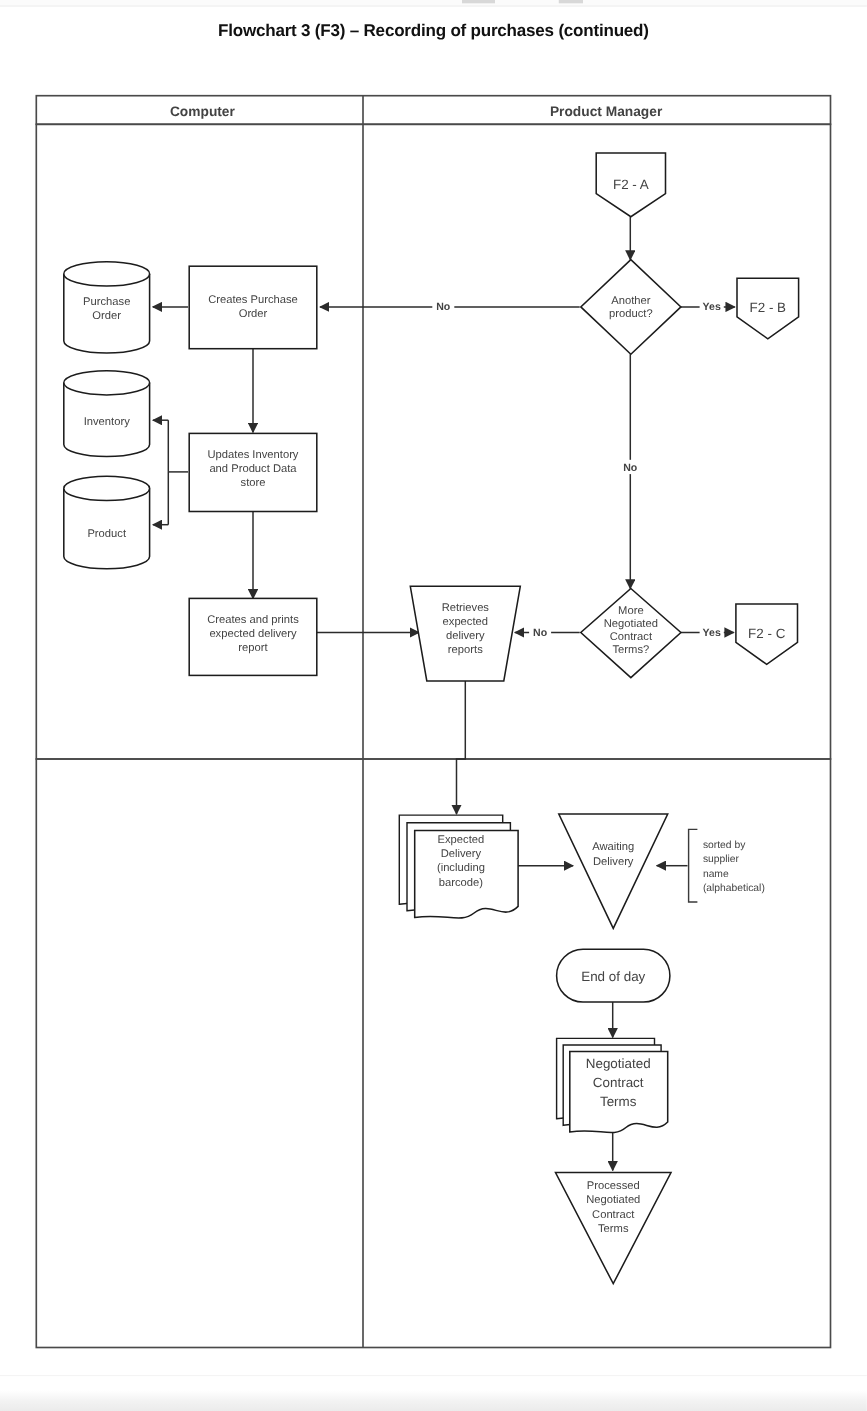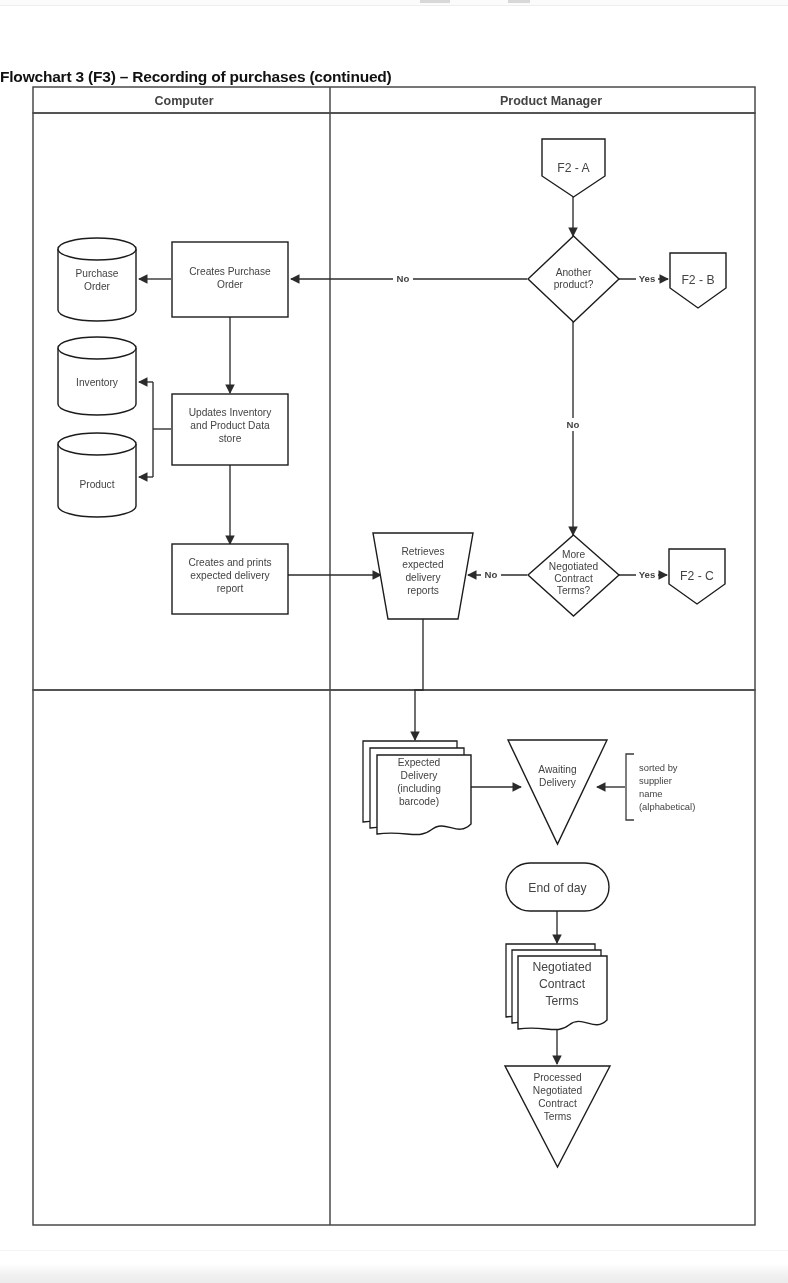--- a/index.html
+++ b/index.html
@@ -36,26 +36,25 @@
   .page-edge {
     position: absolute;
     left: 0; bottom: 0; width: 788px; height: 32px;
     background: linear-gradient(to bottom, #ffffff 0%, #ffffff 40%, #f2f2f2 72%, #ebebeb 100%);
     border-top: 1px solid #f4f4f4;
   }
   .doc-title {
     position: absolute;
     left: 0; top: 20px;
     width: 788px;
-    text-align: left;
+    text-align: center;
     font-size: 15.5px;
     font-weight: bold;
     color: #111111;
     letter-spacing: -0.2px;
-    margin-top: 48px;
   }
   svg.chart {
     position: absolute;
     left: 0; top: 0;
   }
   svg.chart text {
     font-family: "Liberation Sans", sans-serif;
     fill: #434343;
   }
   .lane-head {

